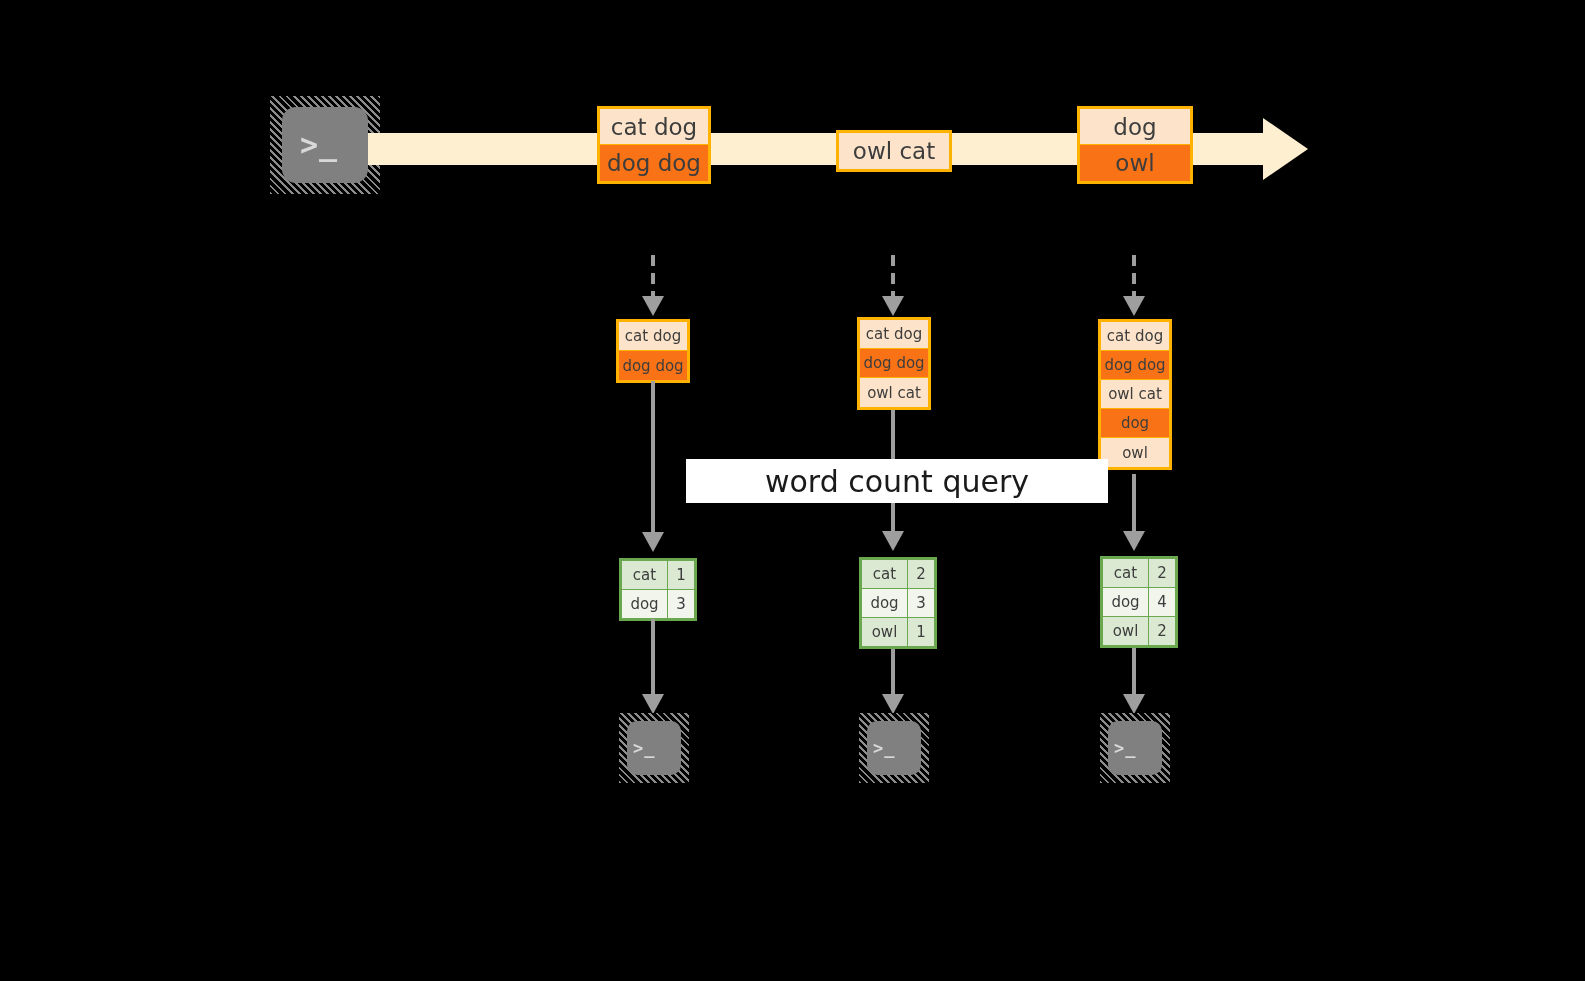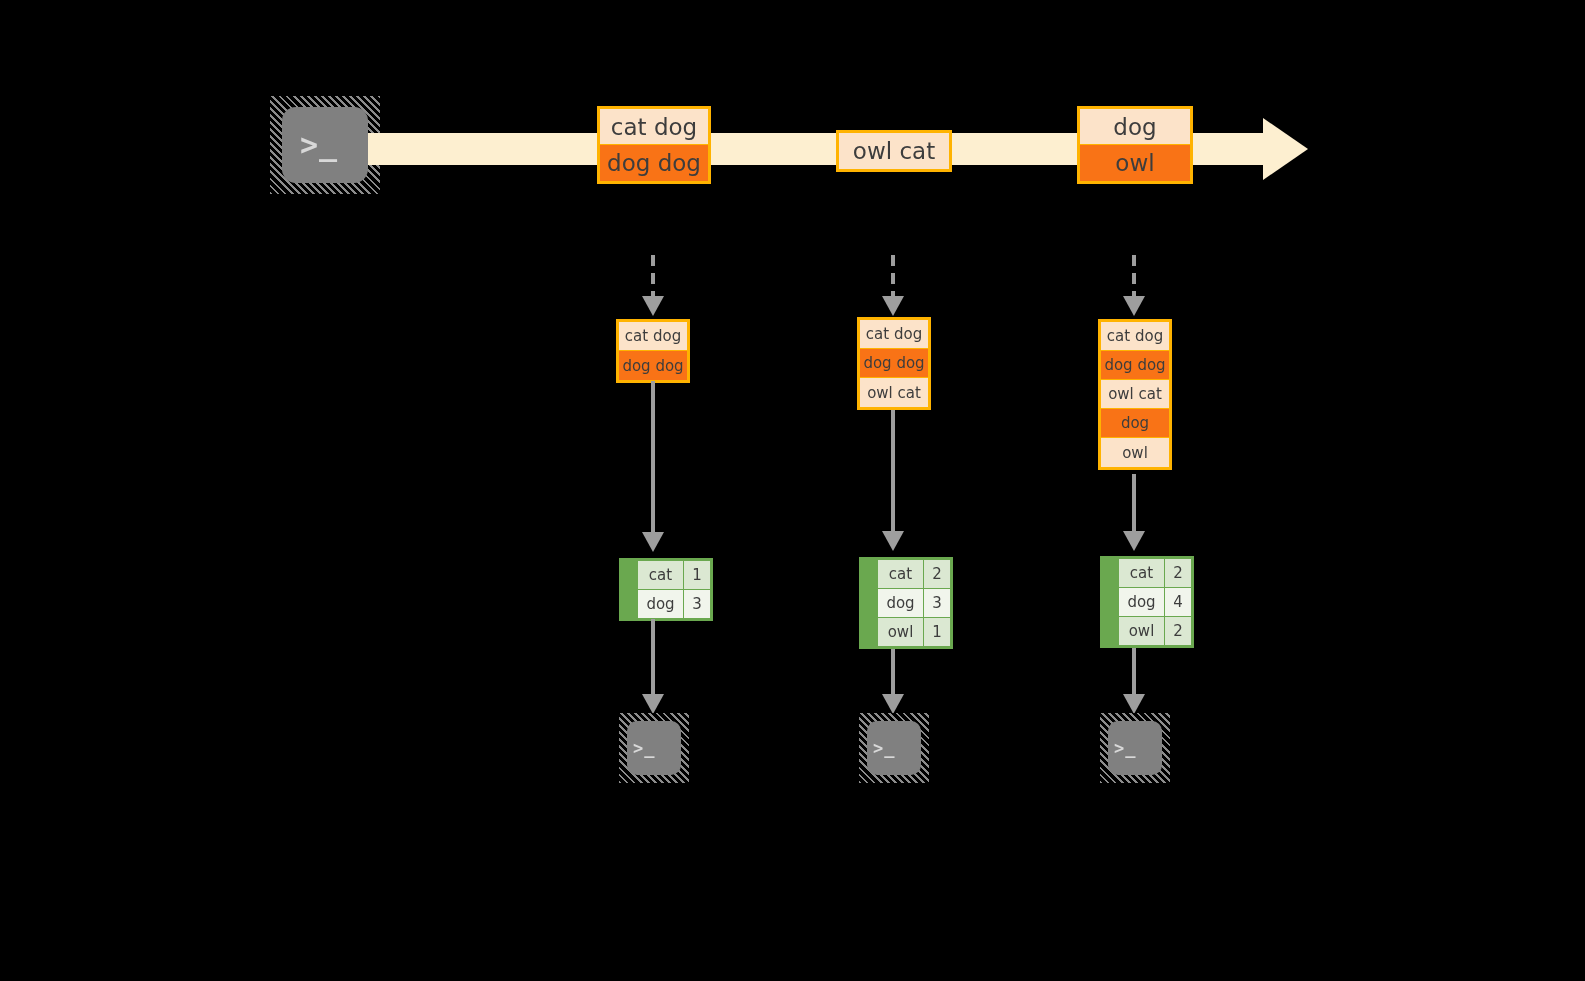--- a/index.html
+++ b/index.html
@@ -94,21 +94,20 @@
   .obox.small .cell { height: 29px; font-size: 15px; }
 
   
   .gtable {
     position: absolute;
     box-sizing: border-box;
     border: 3px solid #6AA84F;
     background: #6AA84F;
     display: flex;
     flex-direction: column;
-    padding-left: 16px;
   }
   .gtable .row {
     display: flex;
     height: 28px;
     border-bottom: 1px solid #6AA84F;
   }
   .gtable .row:last-child { border-bottom: none; }
   .gtable .c-word,
   .gtable .c-count {
     box-sizing: border-box;
@@ -283,14 +282,15 @@
 
   <div class="vline" style="left:1132px; top:648px; height:47px;"></div>
   <div class="vhead" style="left:1123px; top:694px;"></div>
 
   <div class="terminal" style="left:1100px; top:713px; width:70px; height:70px;">
     <div class="hatch"></div>
     <div class="body" style="left:8px; top:8px; right:8px; bottom:8px; border-radius:10px;"></div>
     <div class="glyph" style="font-size:17px; padding-left:14px;">&gt;_</div>
   </div>
 
+  <div class="query-label" style="left:686px; top:459px; width:422px; height:44px;">word count query</div>
 
 </div>
 
 </body></html>

